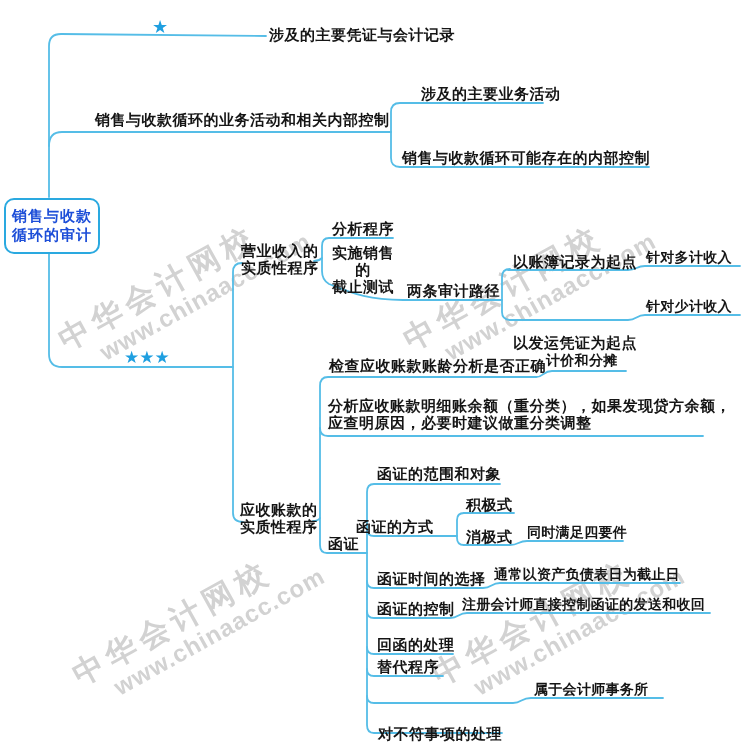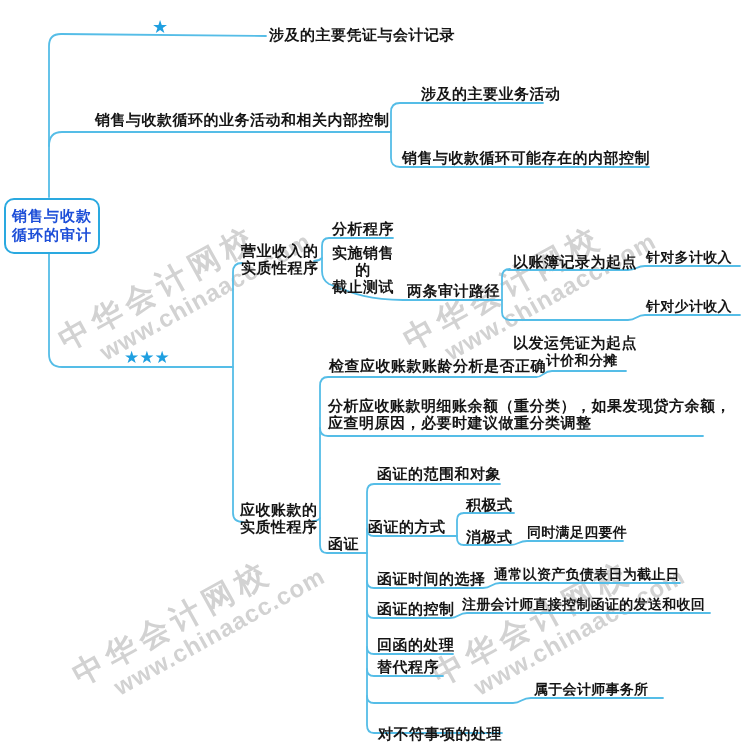--- a/index.html
+++ b/index.html
@@ -115,21 +115,21 @@
 
   <div class="node" style="left:240px;top:502px;">应收账款的
 实质性程序</div>
   <div class="node" style="left:329px;top:358px;">检查应收账款账龄分析是否正确</div>
   <div class="node note" style="left:546px;top:352px;">计价和分摊</div>
   <div class="node" style="left:328px;top:398px;">分析应收账款明细账余额（重分类），如果发现贷方余额，
 应查明原因，必要时建议做重分类调整</div>
 
   <div class="node" style="left:328px;top:536px;">函证</div>
   <div class="node" style="left:377px;top:466px;">函证的范围和对象</div>
-  <div class="node" style="left:368px;top:519px;text-align:center;">函证的方式</div>
+  <div class="node" style="left:356px;top:519px;text-align:center;">函证的方式</div>
   <div class="node" style="left:466px;top:497px;">积极式</div>
   <div class="node" style="left:466px;top:529px;">消极式</div>
   <div class="node note" style="left:527px;top:524px;">同时满足四要件</div>
   <div class="node" style="left:377px;top:571px;">函证时间的选择</div>
   <div class="node note" style="left:494px;top:566px;">通常以资产负债表日为截止日</div>
   <div class="node" style="left:377px;top:601px;">函证的控制</div>
   <div class="node note" style="left:462px;top:596px;">注册会计师直接控制函证的发送和收回</div>
   <div class="node" style="left:377px;top:637px;">回函的处理</div>
   <div class="node" style="left:377px;top:659px;">替代程序</div>
   <div class="node note" style="left:534px;top:681px;">属于会计师事务所</div>

